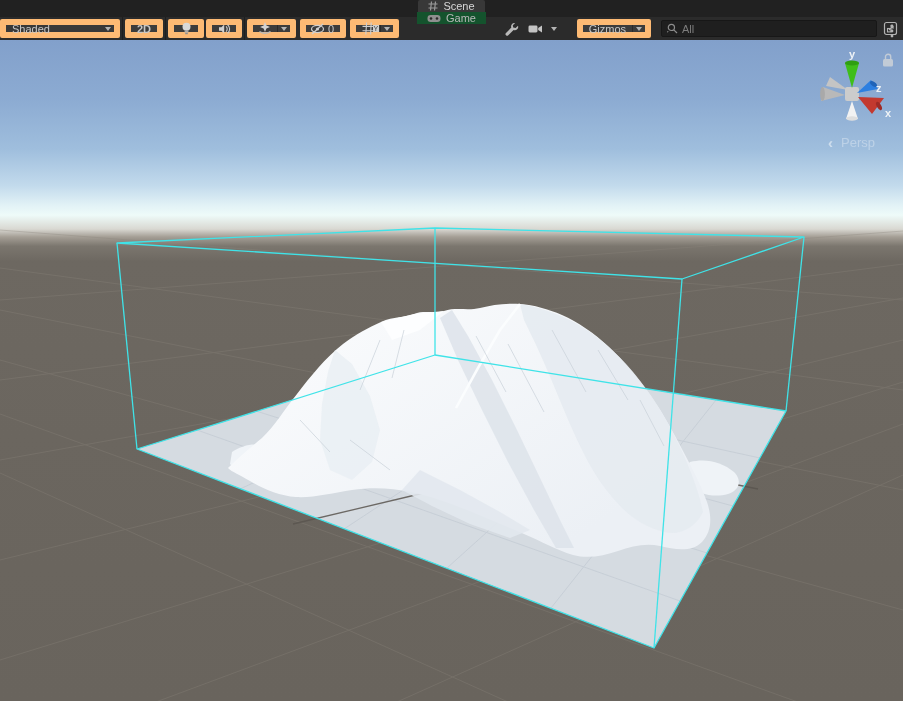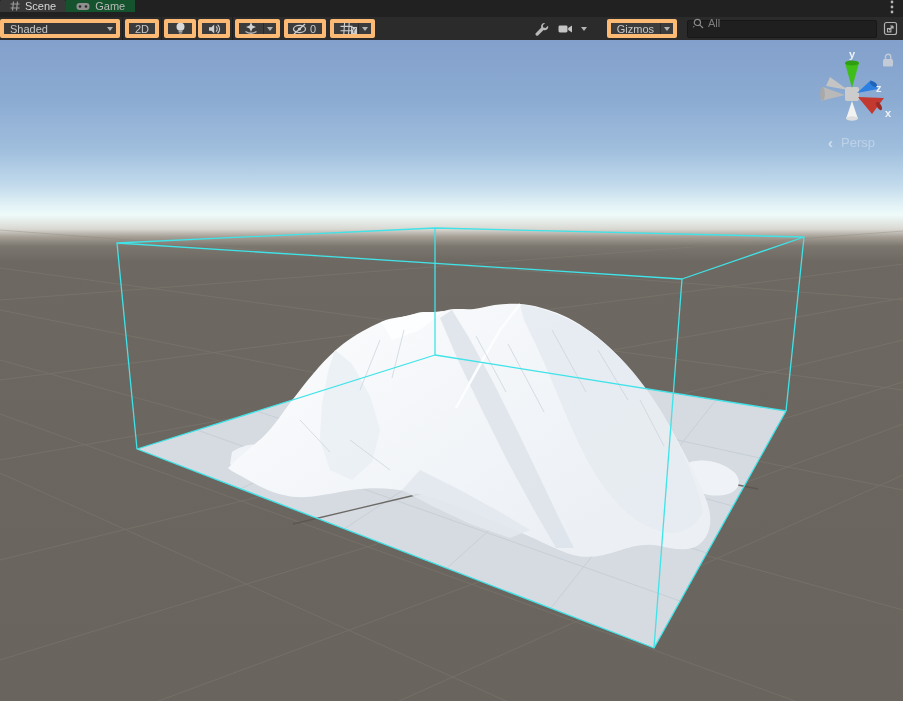--- a/index.html
+++ b/index.html
@@ -1,41 +1,41 @@
 <!DOCTYPE html>
 <html><head>
 <meta charset="utf-8">
 <style>
   * { margin:0; padding:0; box-sizing:border-box; }
   html,body { width:903px; height:701px; overflow:hidden; background:#191919;
     font-family:"Liberation Sans", sans-serif; }
   .app { position:relative; width:903px; height:701px; }
 
   
-  .tabbar { display:flex; align-items:flex-start; height:17px; background:#212121; }
+  .tabbar { display:flex; align-items:center; height:17px; background:#212121;flex-direction:column; }
   .tab { display:flex; align-items:center; gap:5px; padding:0 10px; font-size:11px;
     color:#b9b9b9; background:#14532d; cursor:default; }
   .tab.active { background:#383838; color:#d8d8d8; border-radius:2px 2px 0 0; }
   .kebab { margin-left:auto; display:flex; align-items:center; padding:0 9px; }
 
   
   .toolbar { display:flex; align-items:center; height:23px; background:#2b2b2b; padding:0 5px 0 0; }
   .sep { width:1px; height:23px; background:#1f1f1f; margin:0 2px; flex:0 0 auto; }
   .tb { height:19px; display:flex; align-items:center; background:#3c3c3c;
-    border:4px solid #fdba74; border-radius:2px; color:#c8c8c8; font-size:11px; flex:0 0 auto; }
+    border:6px solid #fdba74; border-radius:2px; color:#c8c8c8; font-size:11px; flex:0 0 auto; }
   .tb .lbl { padding:0 6px; white-space:nowrap; }
   .tb .iconbox { width:24px; display:flex; justify-content:center; align-items:center; height:100%; }
   .tb .arrbox { width:13px; display:flex; justify-content:center; align-items:center;
     height:100%; border-left:1px solid #2a2a2a; }
   .arr { width:0; height:0; border-left:3.5px solid transparent;
     border-right:3.5px solid transparent; border-top:4.5px solid #b4b4b4; }
   .flat { background:transparent; border:none; }
   .spacer { flex:1 1 auto; }
-  .searchbox { display:flex; align-items:flex-end; gap:4px; width:190px; height:17px;
-    background:#1f1f1f; border:1px solid #171717; border-radius:2px; padding:8px 5px; flex:0 0 auto; }
+  .searchbox { display:flex; align-items:center; gap:4px; width:216px; height:17px;
+    background:#1f1f1f; border:1px solid #171717; border-radius:2px; padding:0 5px; flex:0 0 auto; }
   .searchbox input { flex:1; background:transparent; border:none; outline:none;
     color:#cfcfcf; font-size:11px; font-family:"Liberation Sans", sans-serif; }
   .searchbox input::placeholder { color:#7d7d7d; }
   .drawmode { width:120px; justify-content:space-between; background:#383838; }
   .gizbtn { margin-left:16px; }
   .mx { margin-left:6px; display:flex; align-items:center; }
 
   
   .viewport { position:absolute; left:0; top:40px; width:903px; height:661px;
     background:linear-gradient(180deg,
@@ -79,21 +79,21 @@
     <div class="tb drawmode">
       <span class="lbl">Shaded</span>
       <span class="arrbox" style="border:none">
           <span class="arr"></span>
         </span>
     </div>
 
     <div class="sep"></div>
 
     <div class="tb">
-      <span class="lbl" style="font-weight:normal">2D</span>
+      <span class="lbl" style="font-weight:bold">2D</span>
     </div>
 
     <div class="sep"></div>
 
     <div class="tb">
       <span class="iconbox">
         <svg width="11" height="13" viewBox="0 0 11 13">
           <circle cx="5.5" cy="4.8" r="4" fill="#d9d9d9"></circle>
           <rect x="3.6" y="8.6" width="3.8" height="2" fill="#a8a8a8"></rect>
           <rect x="4.2" y="10.9" width="2.6" height="1.3" fill="#8f8f8f"></rect>

